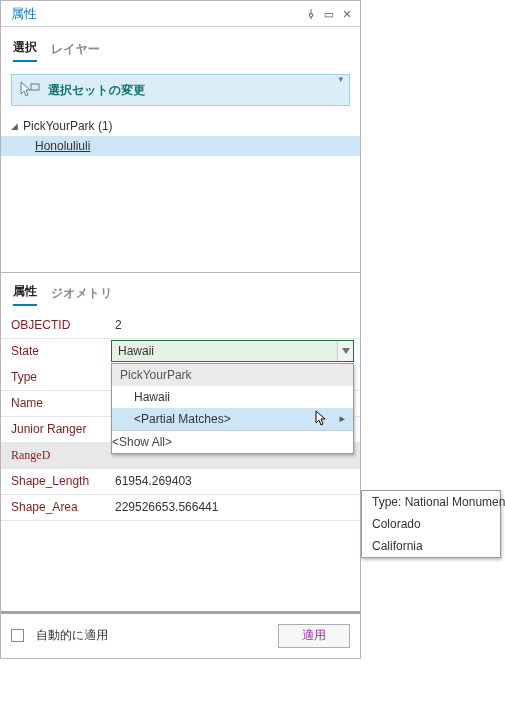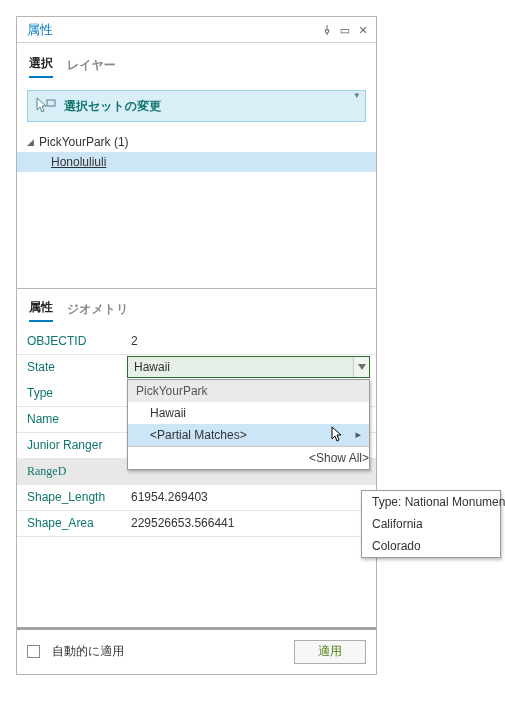--- a/index.html
+++ b/index.html
@@ -16,46 +16,46 @@
   .change-sel .caret { position:absolute; right:6px; top:-1px; font-size:9px; color:#5a7f8c;}
   .change-sel .txt { color: #0f766e; font-weight: bold; }
   .tree { padding: 0 0 0 0; height: 156px; overflow: hidden; }
   .tree-row { display:flex; align-items:center; height:20px; padding-left:10px; }
   .tree-row .tw { width:12px; font-size:9px; color:#666;}
   .tree-row.child { padding-left: 34px; background:#cde6f7;text-decoration:underline; }
   .lower { border-top: 1px solid #b5b5b5; }
   .section-tabs.lower-tabs { padding: 10px 12px 6px 12px; }
   .attr-table { width:100%; border-collapse: collapse; }
   .attr-table td { border-bottom: 1px solid #e5e5e5; height: 26px; vertical-align: middle; }
-  .attr-table td.k { width: 110px; padding-left: 10px; color:#0f766e; }
+  .attr-table td.k { width: 110px; padding-left: 10px; color:#7f1d1d; }
   .attr-table td.v { padding-left: 4px; color:#333; }
   .attr-table tr.range td { background:#e8e8e8;font-family:Liberation Serif, serif; }
   .combo-cell { padding:0 !important; }
   .combo { position:relative; margin: 1px 6px 1px 0; }
   .combo-input { width:100%; height:22px; border:1px solid #2e6b2e; background:#e6f0e6; padding:0 18px 0 6px; font-size:12px; color:#333; }
   .combo-btn { position:absolute; right:1px; top:1px; width:16px; height:20px; background:#f0f4f0; border-left:1px solid #bcd4bc; display:flex; align-items:center; justify-content:center; }
   .combo-btn svg { display:block;}
   .dropdown { position:absolute; left:0; top:23px; right:0; border:1px solid #9a9a9a; background:#fff; box-shadow:1px 2px 3px rgba(0,0,0,.25); z-index:10; }
   .dd-group { padding:4px 8px; background:#eaeaea; color:#555; }
   .dd-item { padding:4px 8px 4px 22px; color:#333; position:relative; }
   .dd-item.hover { background:#cde6f7; }
   .dd-item .arrow { position:absolute; right:8px; top:4px; font-size:11px; color:#555;}
   .dd-sep { border-top:1px solid #ccc; }
-  .dd-showall { text-align:right; padding:4px 0; color:#444;}
+  .dd-showall { text-align:left; padding:4px 0; color:#444;}
   .submenu { position:absolute; left:361px; top:0; border:1px solid #9a9a9a; background:#fff; box-shadow:1px 2px 3px rgba(0,0,0,.25); z-index:20; width:140px;}
   .submenu .sm-item { padding:4px 10px; white-space:nowrap; color:#333;}
   .footer { display:flex; align-items:center; gap:8px; padding:10px; border-top:3px solid #a3a3a3; }
   .footer .spacer { flex:1; }
   .chk { width:13px; height:13px; border:1px solid #888; display:inline-block; vertical-align:middle; margin-right:4px; background:#fff;}
-  .btn { min-width:72px; height:24px; border:1px solid #adadad; background:#f7f7f7; font-size:12px; color:#4d7c0f; }
+  .btn { min-width:72px; height:24px; border:1px solid #adadad; background:#f7f7f7; font-size:12px; color:#a21caf; }
   .cursor-icon svg { display:block; }
   .sel-cursor-icon svg{ display:block;}
   .pad-below-table { height: 90px; }
   .combo-row td { border-bottom:none !important; }
-  .outer { position:relative; width:505px; height:717px; padding:16px; }
+  .outer { position:relative; width:505px; height:717px; padding:0; }
 </style>
 </head>
 <body>
 
 <div class="outer">
 <div class="pane">
 
   <div class="titlebar">
     <span class="title">属性</span>
     <span class="wbtn pin">
@@ -169,17 +169,17 @@
       <span>自動的に適用</span>
       <span class="spacer"></span>
       <button class="btn">適用</button>
     </div>
   </div>
 
 </div>
 
 <div class="submenu" style="top:490px;">
   <div class="sm-item">Type: National Monument</div>
+  <div class="sm-item">Colorado</div>
   <div class="sm-item">California</div>
-  <div class="sm-item">Colorado</div>
 </div>
 
 </div>
 
 </body></html>

